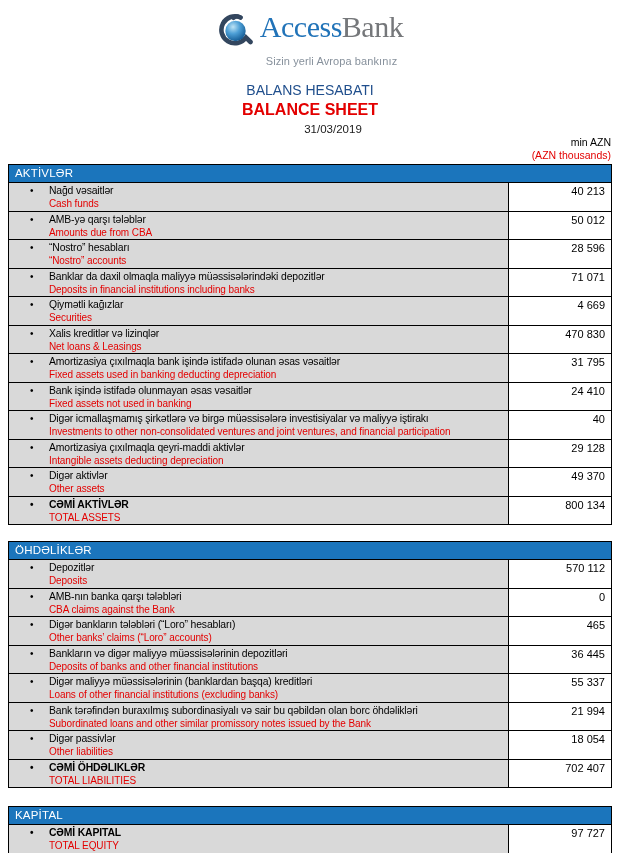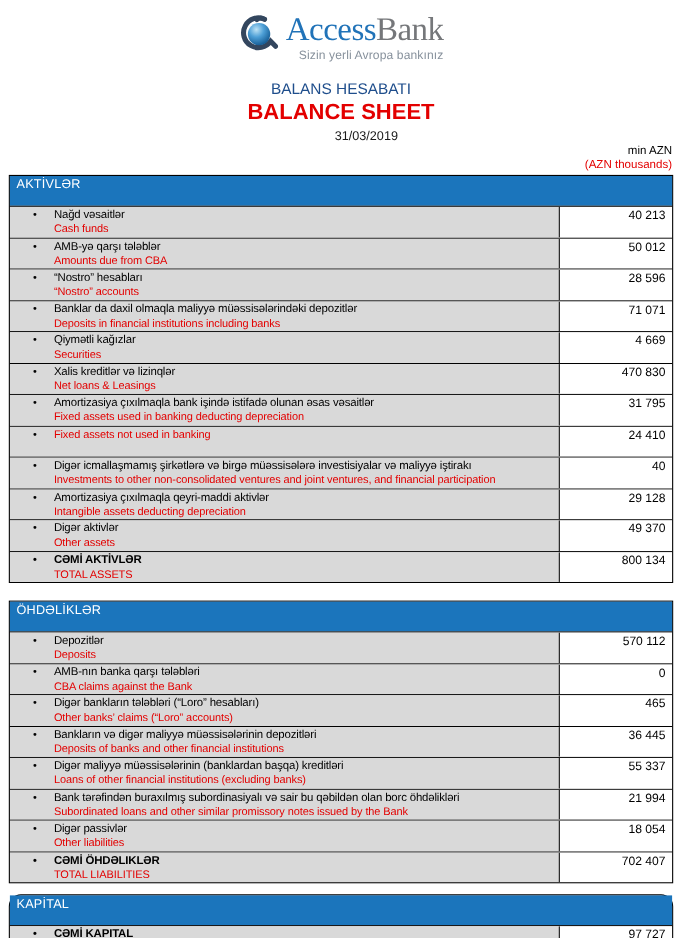--- a/index.html
+++ b/index.html
@@ -11,39 +11,39 @@
   }
   .page { position: relative; width: 620px; height: 853px; overflow: hidden; background: #fff; }
 
   
   .logo-wrap { display: flex; justify-content: center; align-items: flex-start; gap: 7px; padding-top: 10px; }
   .globe { width: 36px; height: 36px; margin-top: 3px; }
   .logo-col { display: flex; flex-direction: column; }
   .logo-text { font-family: "Liberation Serif", serif; font-size: 30px; line-height: 33px; letter-spacing: -0.5px; }
   .access { color: #2173B8; }
   .bank { color: #75777A; }
-  .tagline { font-size: 11px; color: #87919C; text-align: right; margin-top: 2px; letter-spacing: 0.1px; }
+  .tagline { font-size: 11px; color: #87919C; text-align: center; margin-top: 12px; letter-spacing: 0.1px; }
 
   
   .title-az { text-align: center; color: #1F4E8C; font-weight: normal; font-size: 14px; margin-top: 15px; }
-  .title-en { text-align: center; color: #E30000; font-weight: bold; font-size: 20px; margin-top: 3px; }
+  .title-en { text-align: center; color: #E30000; font-weight: bold; font-size: 16px; margin-top: 3px; }
   .date     { text-align: center; color: #1a1a1a; font-size: 11.5px; margin-top: 4px; padding-left: 46px; }
   .units { text-align: right; padding-right: 9px; margin-top: 1px; font-size: 10.5px; line-height: 13px; }
   .unit-az { color: #000; padding-left: 34px; }
   .unit-en { color: #E30000; }
 
   
   .table { margin: 0 8px; border: 1.5px solid #000; background: #fff; }
   .table-assets { margin-top: 2px; }
   .table-liabilities { margin-top: 16px; }
-  .table-capital { margin-top: 10px; border-radius: 11px; }
+  .table-capital { margin-top: 18px; }
 
   .section-header {
     background: #1B75BC; color: #fff;
-    font-size: 11.5px; line-height: 16px; height: 27px;
+    font-size: 11.5px; line-height: 16px; height: 17px;
     padding: 0 0 1px 6px; letter-spacing: 0.2px;
   }
   .row { display: flex; border-top: 1px solid #000; height: 28.5px; overflow: hidden; }
   .cell-label { flex: 1; background: #D9D9D9; border-right: 1px solid #000; display: flex; padding-top: 1px; min-width: 0; }
   .bullet { width: 19px; margin-left: 21px; font-size: 10px; line-height: 13px; flex-shrink: 0; }
   .labels { flex: 1; min-width: 0; }
   .az { font-size: 10.4px; line-height: 13px; color: #000; white-space: nowrap; letter-spacing: -0.15px; }
   .en { font-size: 10px;  line-height: 13px; color: #E30000; white-space: nowrap; letter-spacing: -0.1px; }
   .row.total .az, .row.total .bullet { font-weight: bold; }
   .cell-value { width: 102px; background: #fff; text-align: right; font-size: 11px; line-height: 14px; padding: 1px 6px 0 8px; flex-shrink: 0; }
@@ -157,20 +157,21 @@
             <div class="en">Fixed assets used in banking deducting depreciation</div>
           </div>
       </div>
       <div class="cell-value">31 795</div>
     </div>
 
     <div class="row">
       <div class="cell-label">
         <span class="bullet">•</span>
         <div class="labels">
+            <div class="az">Bank işində istifadə olunmayan əsas vəsaitlər</div>
             <div class="en">Fixed assets not used in banking</div>
           </div>
       </div>
       <div class="cell-value">24 410</div>
     </div>
 
     <div class="row">
       <div class="cell-label">
         <span class="bullet">•</span>
         <div class="labels">

